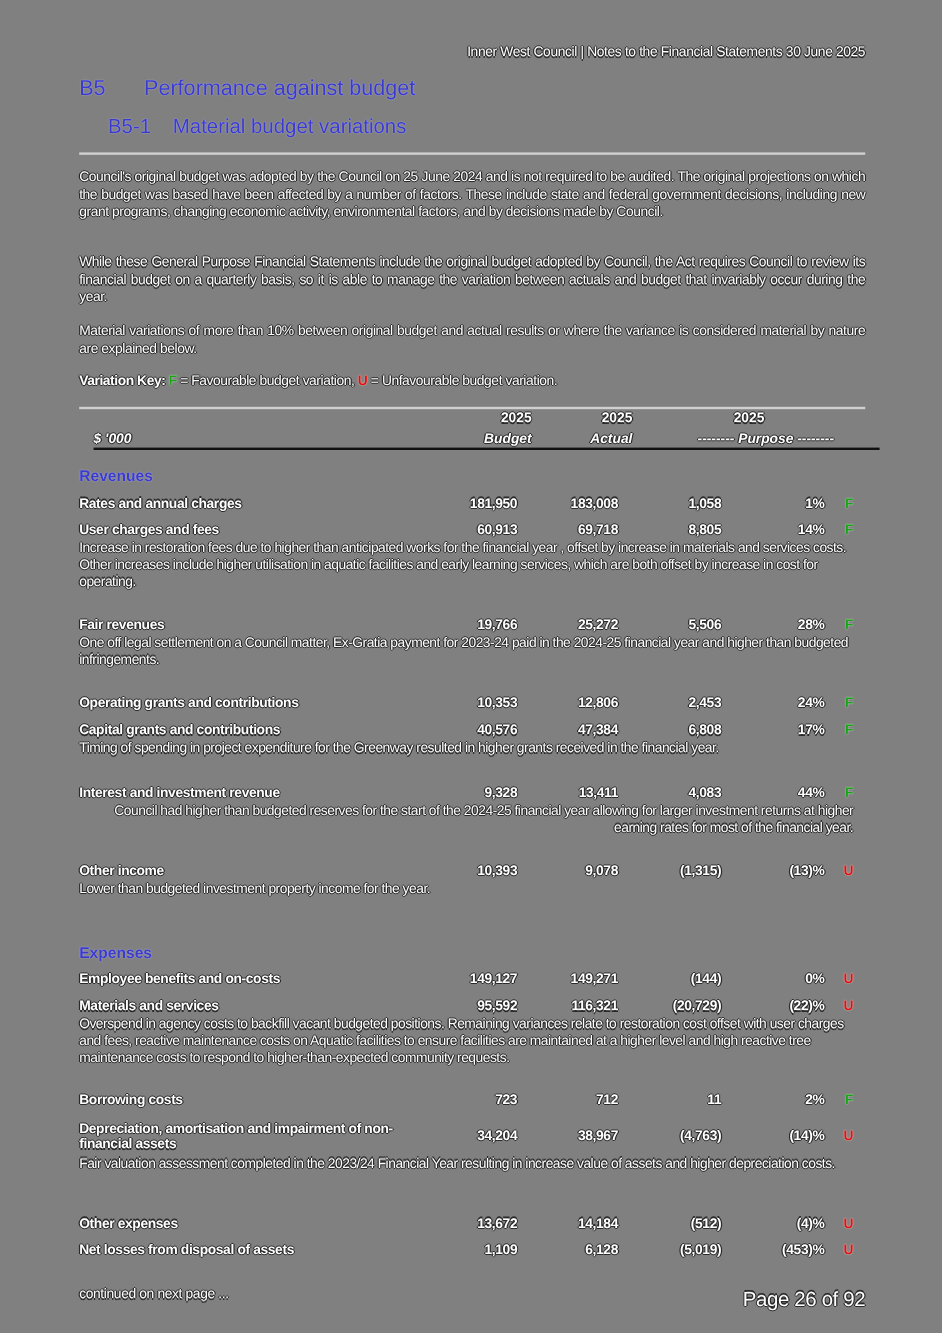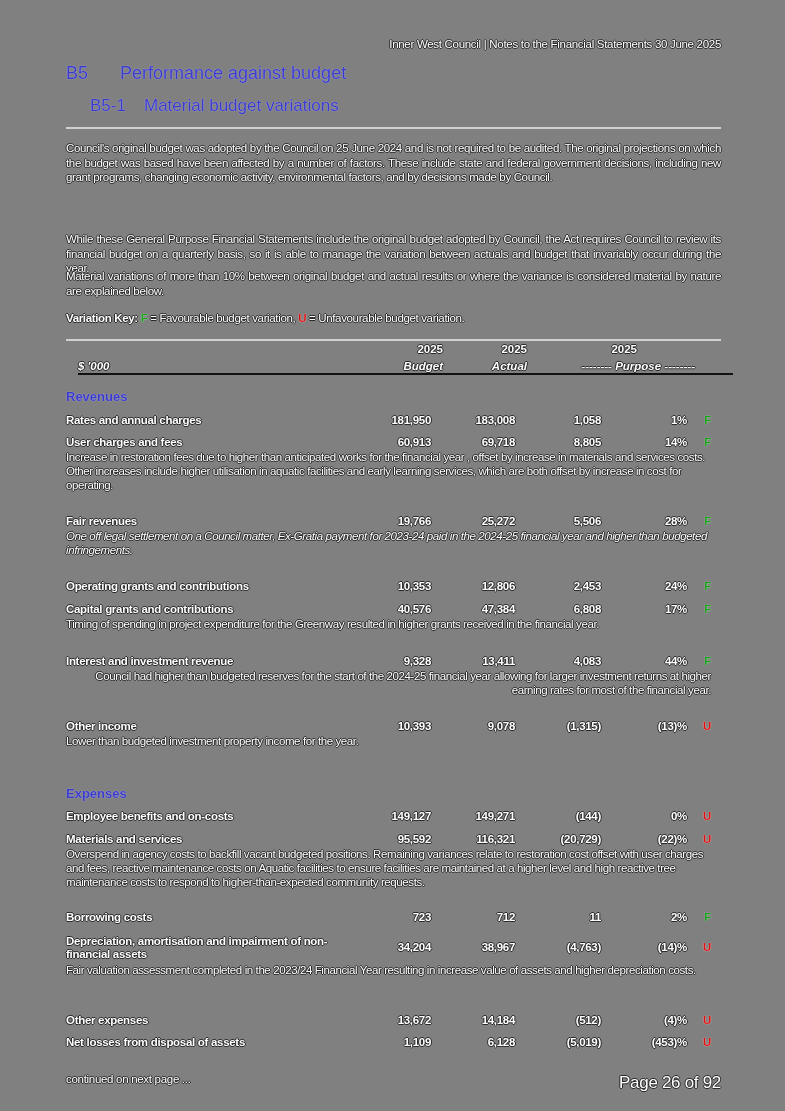--- a/index.html
+++ b/index.html
@@ -74,21 +74,21 @@
 <div class="h1">
   <span class="h-num">B5</span><span>Performance against budget</span>
 </div>
 <div class="h2">
   <span class="h-num">B5-1</span><span>Material budget variations</span>
 </div>
 
 <div class="rule" style="top:127px;"></div>
 
 <div class="para txt" style="top:141px;">Council's original budget was adopted by the Council on 25 June 2024 and is not required to be audited. The original projections on which the budget was based have been affected by a number of factors. These include state and federal government decisions, including new grant programs, changing economic activity, environmental factors, and by decisions made by Council.</div>
-<div class="para txt" style="top:212px;margin-top:20px;">While these General Purpose Financial Statements include the original budget adopted by Council, the Act requires Council to review its financial budget on a quarterly basis, so it is able to manage the variation between actuals and budget that invariably occur during the year.</div>
+<div class="para txt" style="top:212px;">While these General Purpose Financial Statements include the original budget adopted by Council, the Act requires Council to review its financial budget on a quarterly basis, so it is able to manage the variation between actuals and budget that invariably occur during the year.</div>
 <div class="para txt" style="top:269px;">Material variations of more than 10% between original budget and actual results or where the variance is considered material by nature are explained below.</div>
 
 <div class="key txt">
   <b>Variation Key:</b>
   <span class="fav">F</span><span> = Favourable budget variation, </span><span class="unf">U</span><span> = Unfavourable budget variation.</span>
 </div>
 
 <div class="rule" style="top:339px;"></div>
 
 <div class="table-head txt">
@@ -123,21 +123,21 @@
   <div class="note" style="top:14px;">Increase in restoration fees due to higher than anticipated works for the financial year , offset by increase in materials and services costs. Other increases include higher utilisation in aquatic facilities and early learning services, which are both offset by increase in cost for operating.</div>
 </div>
 
 <div class="row txt" style="top:515px;">
   <div class="label">Fair revenues</div>
   <div class="num c-budget">19,766</div>
   <div class="num c-actual">25,272</div>
   <div class="num c-var">5,506</div>
   <div class="num c-pct">28%</div>
   <div class="num c-flag fav">F</div>
-  <div class="note" style="top:14px;font-style:italic;">One off legal settlement on a Council matter, Ex-Gratia payment for 2023-24 paid in the 2024-25 financial year and higher than budgeted infringements.</div>
+  <div class="note" style="top:14px;">One off legal settlement on a Council matter, Ex-Gratia payment for 2023-24 paid in the 2024-25 financial year and higher than budgeted infringements.</div>
 </div>
 
 <div class="row txt" style="top:580px;">
   <div class="label">Operating grants and contributions</div>
   <div class="num c-budget">10,353</div>
   <div class="num c-actual">12,806</div>
   <div class="num c-var">2,453</div>
   <div class="num c-pct">24%</div>
   <div class="num c-flag fav">F</div>
 </div>

